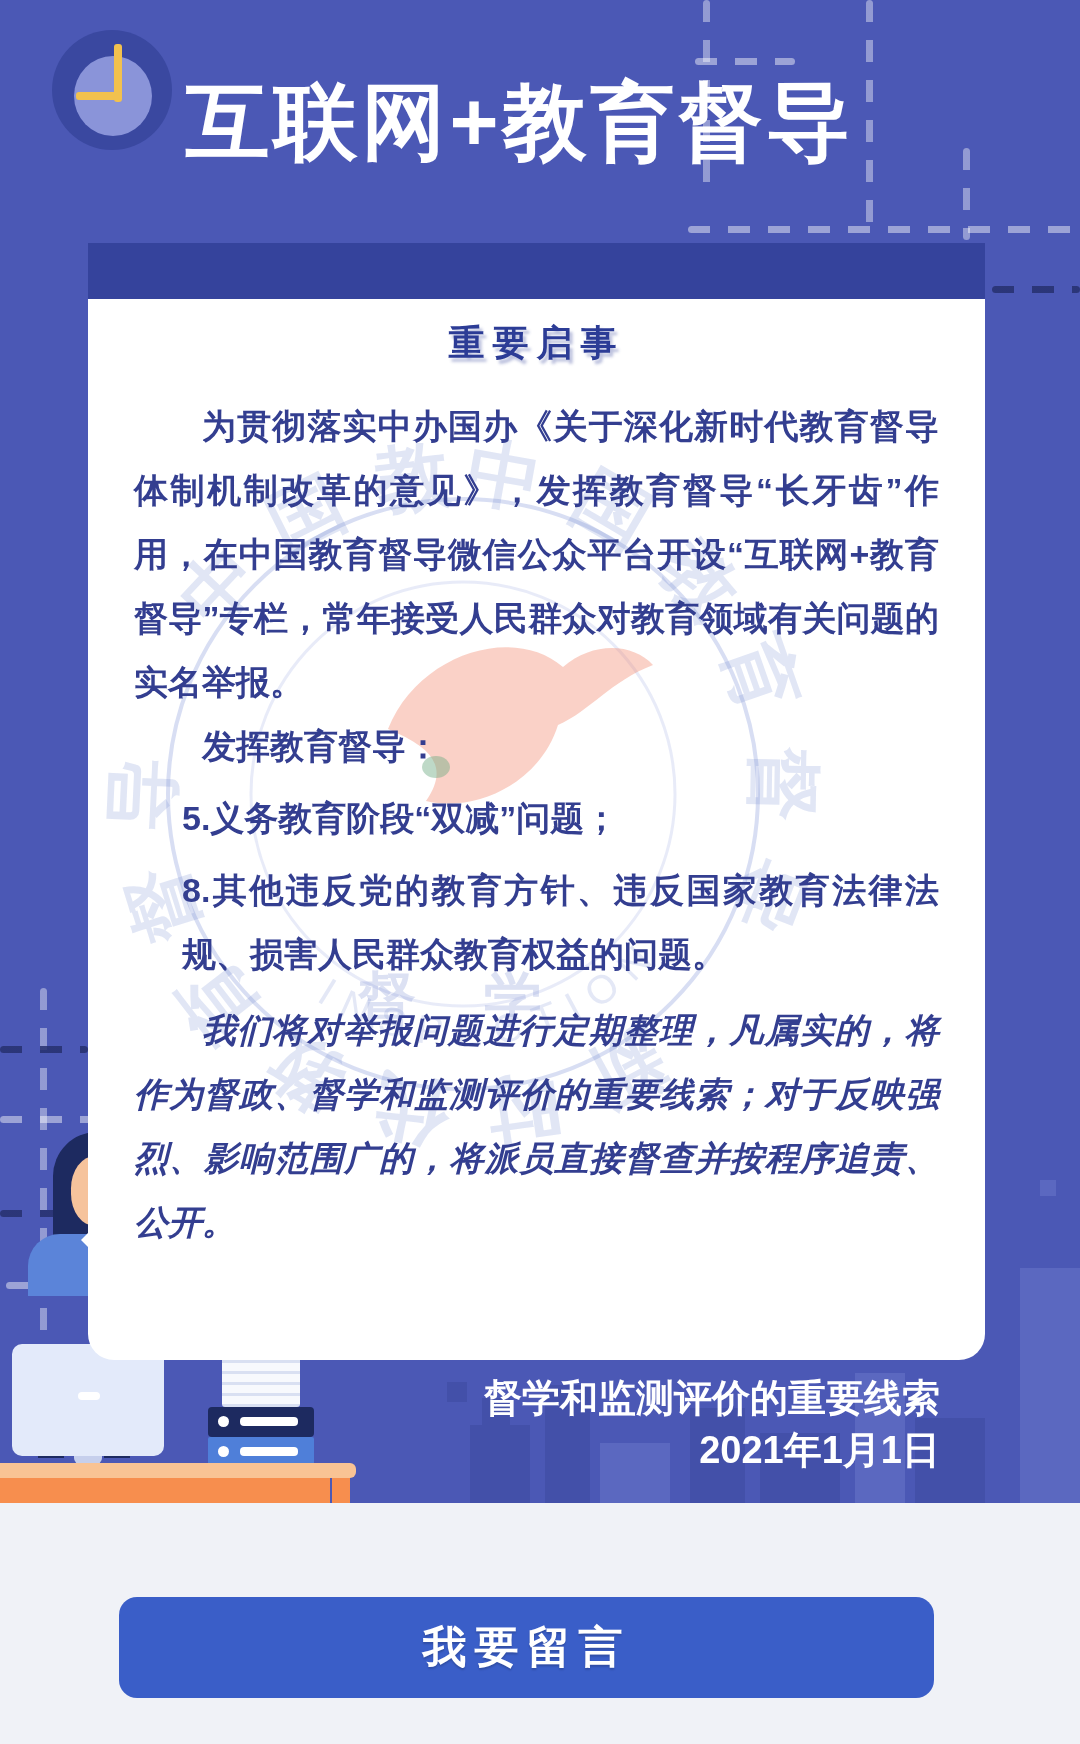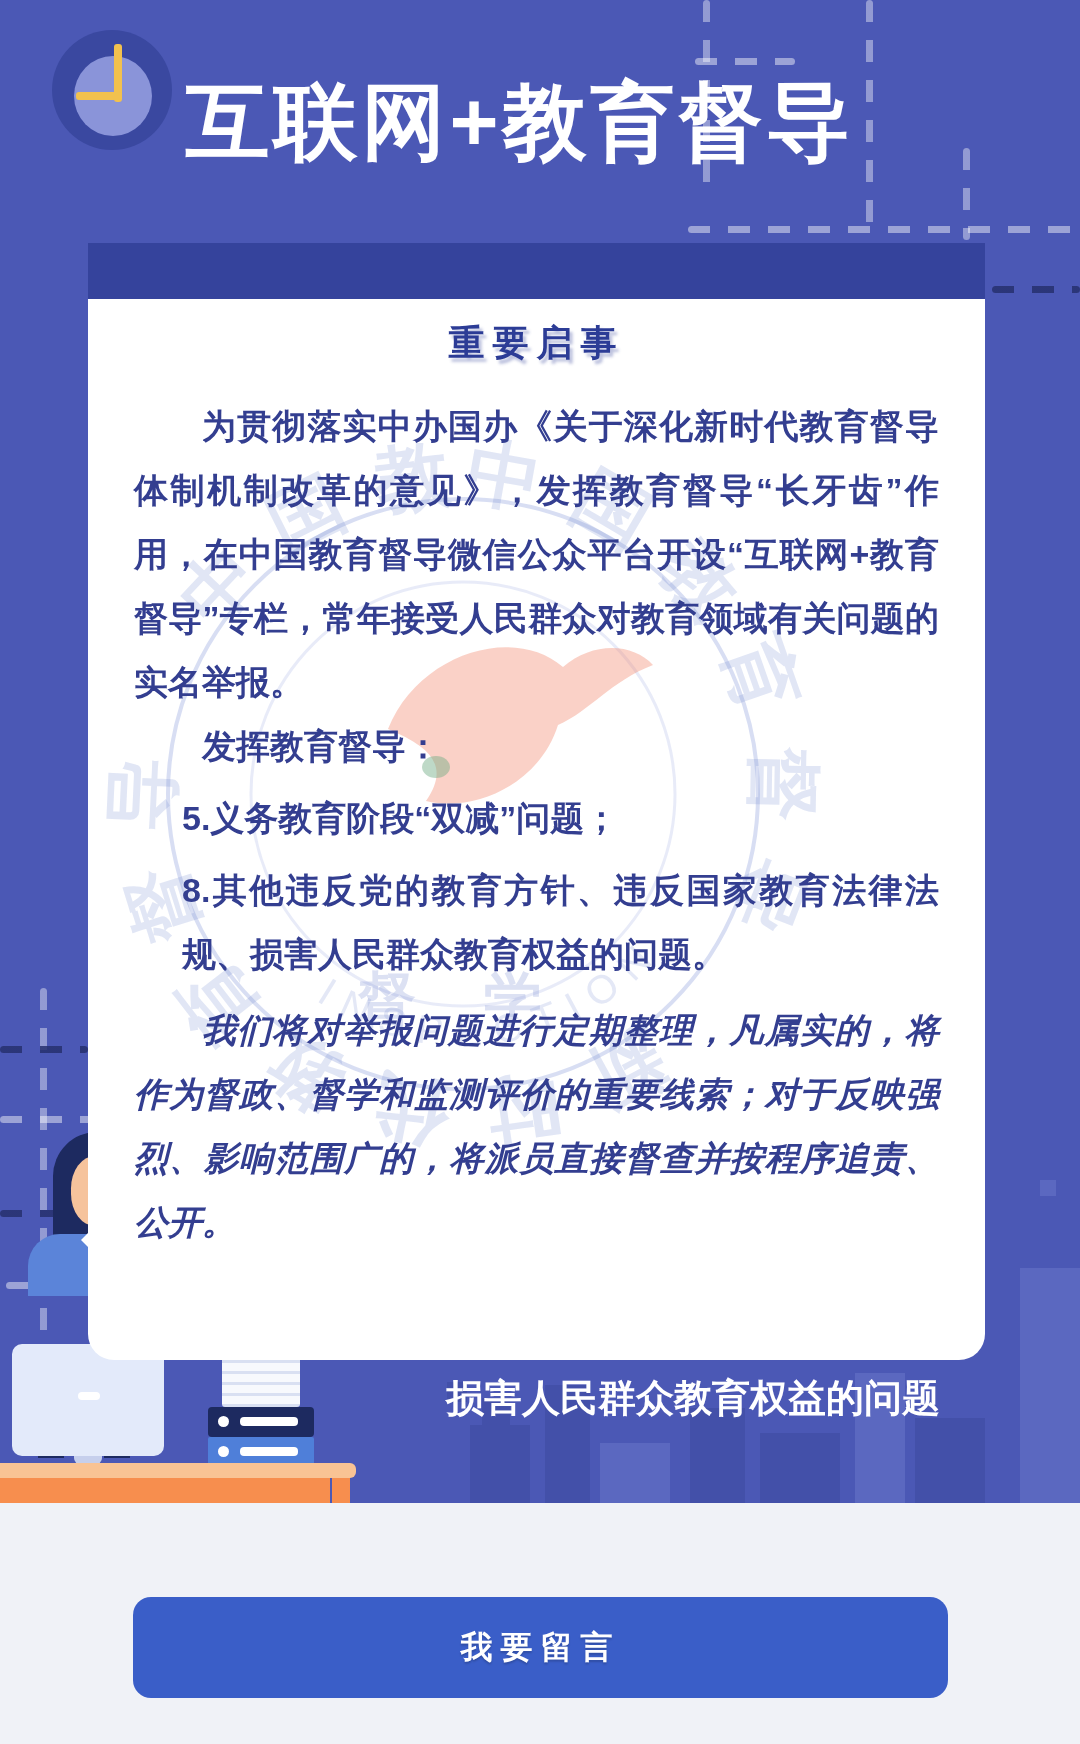--- a/index.html
+++ b/index.html
@@ -72,22 +72,22 @@
   .paper{position:absolute;left:222px;top:1352px;width:78px;height:55px;border-radius:3px;
     background:repeating-linear-gradient(180deg,#f7f9fd 0 8px,#d9e0f2 8px 11px);}
   .printer{position:absolute;left:208px;top:1407px;width:106px;height:30px;background:#1d2a60;border-radius:4px;}
   .drawer{position:absolute;left:208px;top:1437px;width:106px;height:28px;background:#4f7fd9;border-radius:2px;}
   .pdot{position:absolute;width:11px;height:11px;border-radius:50%;background:#ffffff;left:10px;top:9px;}
   .pline{position:absolute;left:32px;top:10px;width:58px;height:9px;border-radius:4px;background:#ffffff;}
 
   
   .bottom-section{position:absolute;left:0;top:1503px;width:1080px;height:241px;background:#f0f2f7;}
   .msg-button{
-    position:absolute;left:133px;top:94px;width:815px;height:101px;border:none;cursor:pointer;
-    background:#3a5ec8;border-radius:18px;color:#ffffff;font-size:32px;font-weight:600;letter-spacing:8px;
+    position:absolute;left:119px;top:94px;width:815px;height:101px;border:none;cursor:pointer;
+    background:#3a5ec8;border-radius:18px;color:#ffffff;font-size:44px;font-weight:600;letter-spacing:8px;
     font-family:"Liberation Sans","DejaVu Sans",sans-serif;text-shadow:0 2px 2px rgba(0,0,0,.18);
   }
 </style>
 </head>
 <body>
 
 <div class="page">
 
   <div class="blue-section">
 
@@ -174,21 +174,22 @@
         <h2 class="notice-title">重要启事</h2>
         <p class="p-indent">为贯彻落实中办国办《关于深化新时代教育督导体制机制改革的意见》，发挥教育督导“长牙齿”作用，在中国教育督导微信公众平台开设“互联网+教育督导”专栏，常年接受人民群众对教育领域有关问题的实名举报。</p>
         <p class="p-indent">发挥教育督导：</p>
         <p class="notice-item">5.义务教育阶段“双减”问题；</p>
         <p class="notice-item">8.其他违反党的教育方针、违反国家教育法律法规、损害人民群众教育权益的问题。</p>
         <p class="p-indent p-last">我们将对举报问题进行定期整理，凡属实的，将作为督政、督学和监测评价的重要线索；对于反映强烈、影响范围广的，将派员直接督查并按程序追责、公开。</p>
       </div>
     </div>
 
     <div class="signature">
-      <div>损害人民群众教育权益的问题</div>
+      <div>督学和监测评价的重要线索</div>
+      <div>2021年1月1日</div>
     </div>
 
   </div>
 
   <div class="bottom-section">
     <button class="msg-button">我要留言</button>
   </div>
 
 </div>
 

